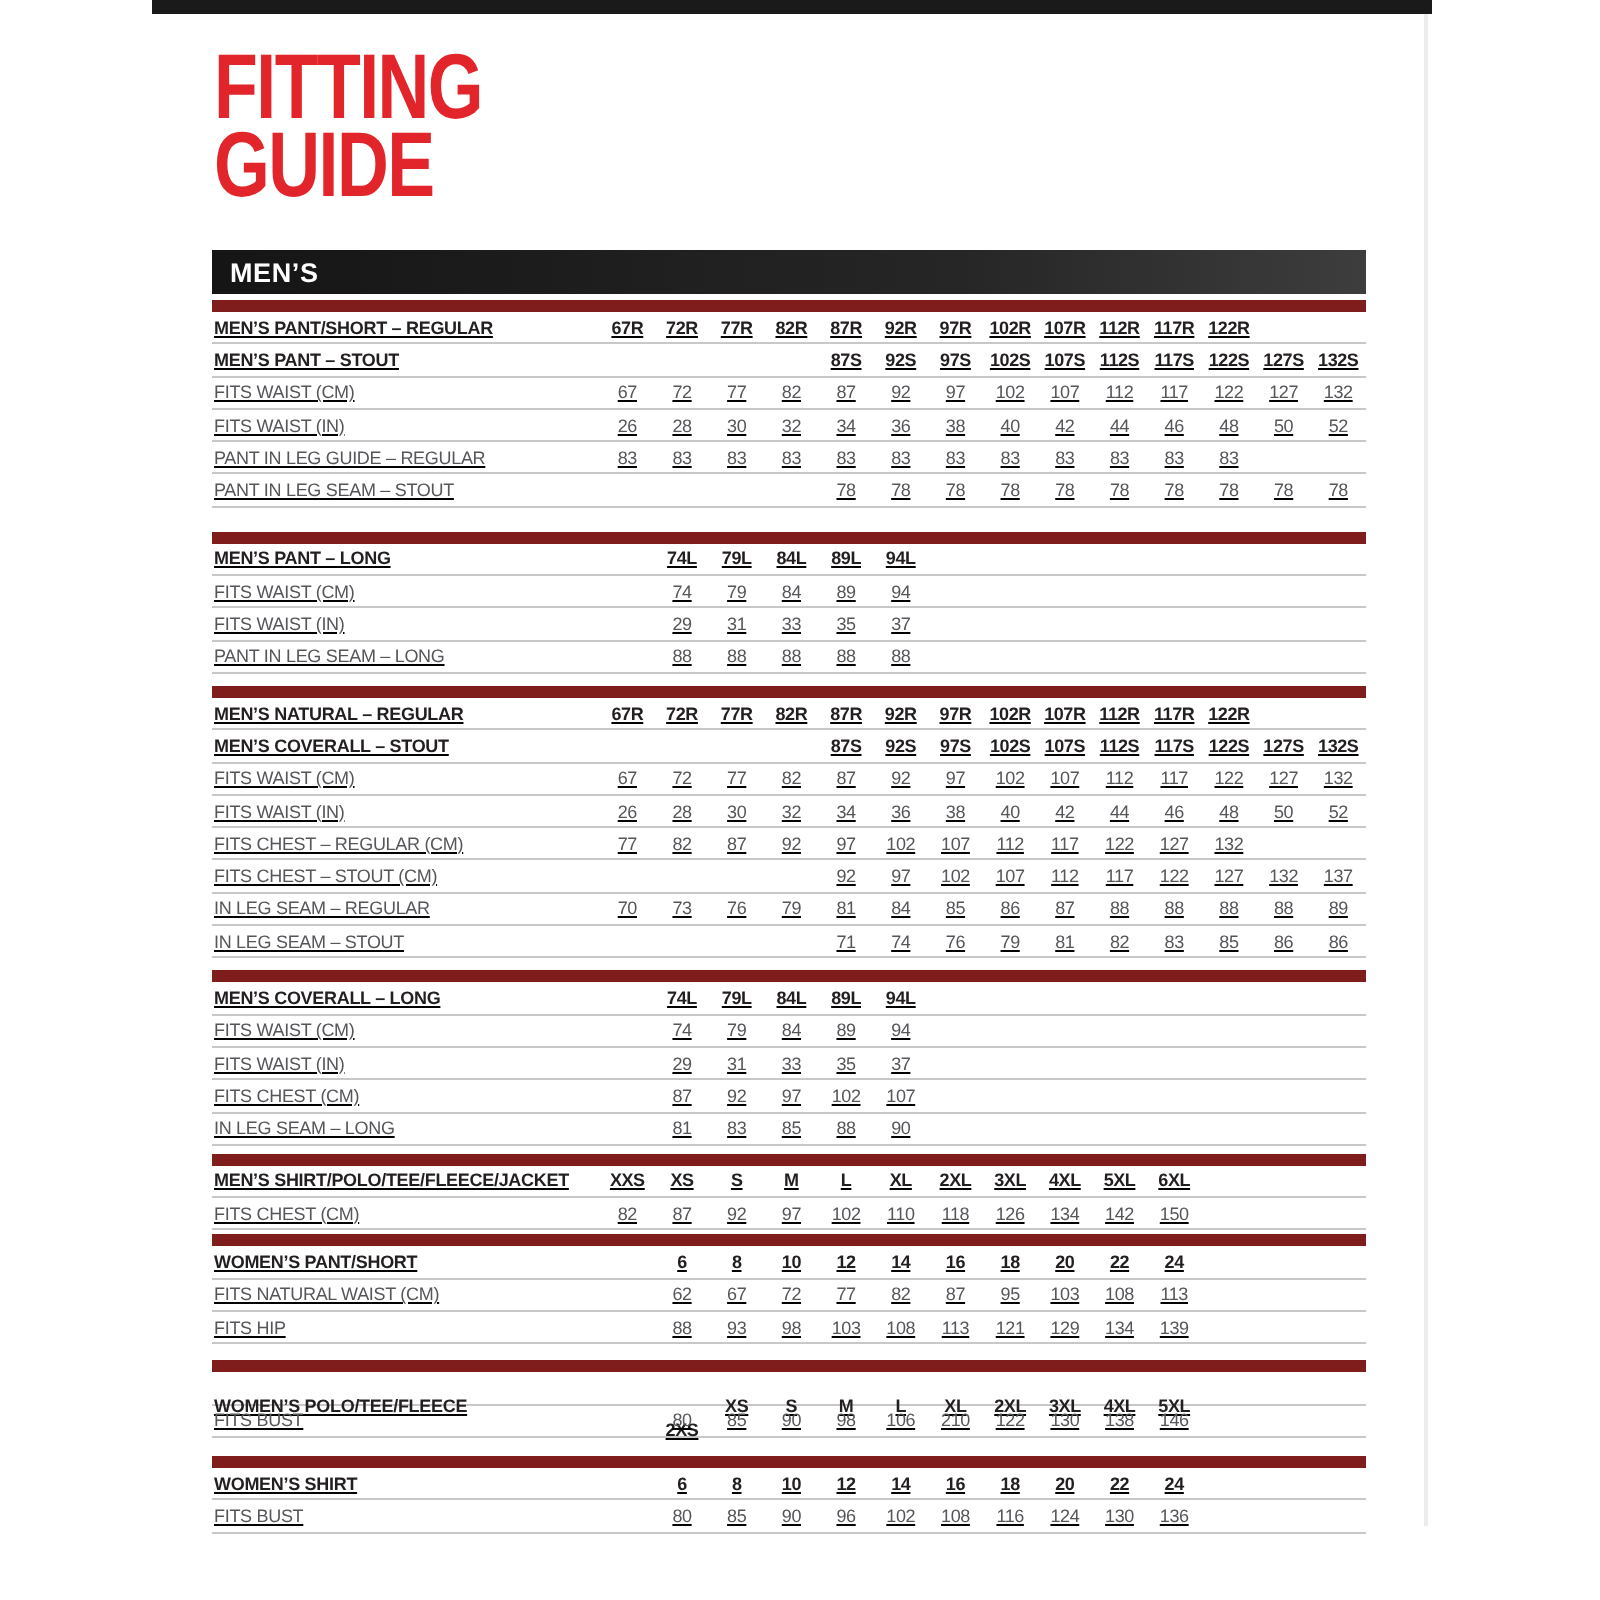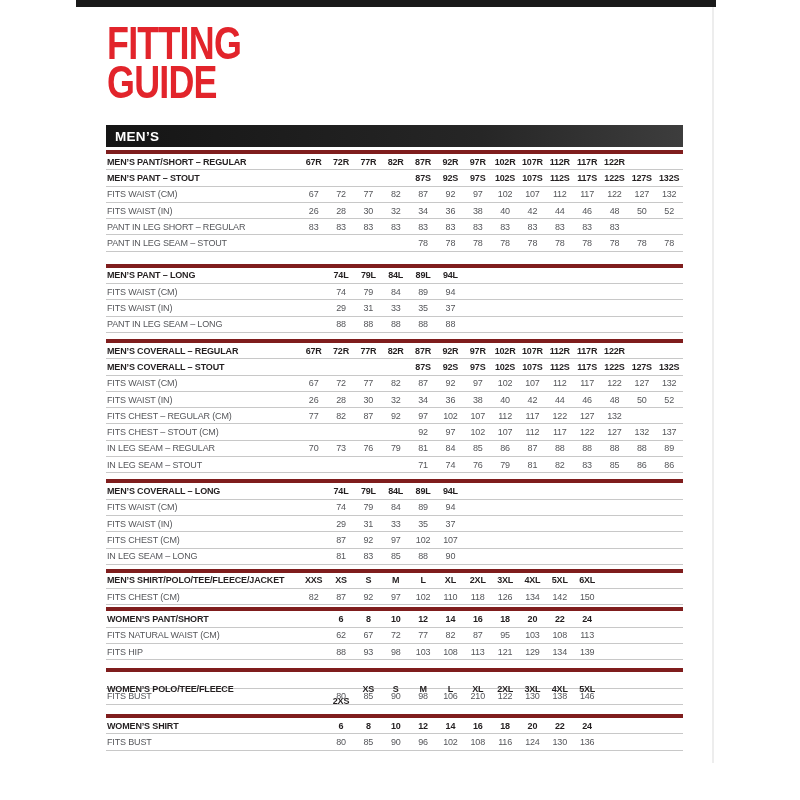--- a/index.html
+++ b/index.html
@@ -13,21 +13,21 @@
          transform:scaleX(0.78);transform-origin:0 0;white-space:nowrap;}
 
   .content{position:absolute;left:106px;top:0;width:577px;}
 
   .bar{background:linear-gradient(90deg,#151515,#262626 65%,#3d3d3d);
        color:#ffffff;font-weight:bold;display:flex;align-items:center;
        padding-left:9px;box-sizing:border-box;letter-spacing:0.3px;}
   .bar-mens{margin-top:125px;height:22px;font-size:13.5px;}
   .bar-womens{margin-top:12px;height:23px;font-size:15.5px;}
 
-  .tbl{border-top:4px solid #7f1d1d;}
+  .tbl{border-top:6px solid #7f1d1d;text-decoration:underline;}
   .row{display:grid;grid-template-columns:194px repeat(14,27.357px);
        height:16.3px;border-bottom:1px solid #c8c8c8;box-sizing:border-box;
        align-items:center;}
   .lab{font-size:9px;color:#55565a;letter-spacing:-0.15px;white-space:nowrap;
        grid-column:1;padding-left:1px;}
   .val{font-size:9px;color:#55565a;text-align:center;letter-spacing:-0.2px;}
   .hdr .lab,.hdr .val{color:#231f20;font-weight:bold;}
 
   .s0 .t0{margin-top:3px;}
   .s0 .t1{margin-top:12px;}
@@ -111,21 +111,21 @@
           <span class="val" style="grid-column: 8;">38</span>
           <span class="val" style="grid-column: 9;">40</span>
           <span class="val" style="grid-column: 10;">42</span>
           <span class="val" style="grid-column: 11;">44</span>
           <span class="val" style="grid-column: 12;">46</span>
           <span class="val" style="grid-column: 13;">48</span>
           <span class="val" style="grid-column: 14;">50</span>
           <span class="val" style="grid-column: 15;">52</span>
         </div>
         <div class="row">
-          <span class="lab">PANT IN LEG SHORT – REGULAR</span>
+          <span class="lab">PANT IN LEG GUIDE – REGULAR</span>
           <span class="val" style="grid-column: 2;">83</span>
           <span class="val" style="grid-column: 3;">83</span>
           <span class="val" style="grid-column: 4;">83</span>
           <span class="val" style="grid-column: 5;">83</span>
           <span class="val" style="grid-column: 6;">83</span>
           <span class="val" style="grid-column: 7;">83</span>
           <span class="val" style="grid-column: 8;">83</span>
           <span class="val" style="grid-column: 9;">83</span>
           <span class="val" style="grid-column: 10;">83</span>
           <span class="val" style="grid-column: 11;">83</span>
@@ -175,21 +175,21 @@
           <span class="lab">PANT IN LEG SEAM – LONG</span>
           <span class="val" style="grid-column: 3;">88</span>
           <span class="val" style="grid-column: 4;">88</span>
           <span class="val" style="grid-column: 5;">88</span>
           <span class="val" style="grid-column: 6;">88</span>
           <span class="val" style="grid-column: 7;">88</span>
         </div>
       </div>
       <div class="tbl t2">
         <div class="row hdr">
-          <span class="lab">MEN’S COVERALL – REGULAR</span>
+          <span class="lab">MEN’S NATURAL – REGULAR</span>
           <span class="val" style="grid-column: 2;">67R</span>
           <span class="val" style="grid-column: 3;">72R</span>
           <span class="val" style="grid-column: 4;">77R</span>
           <span class="val" style="grid-column: 5;">82R</span>
           <span class="val" style="grid-column: 6;">87R</span>
           <span class="val" style="grid-column: 7;">92R</span>
           <span class="val" style="grid-column: 8;">97R</span>
           <span class="val" style="grid-column: 9;">102R</span>
           <span class="val" style="grid-column: 10;">107R</span>
           <span class="val" style="grid-column: 11;">112R</span>

